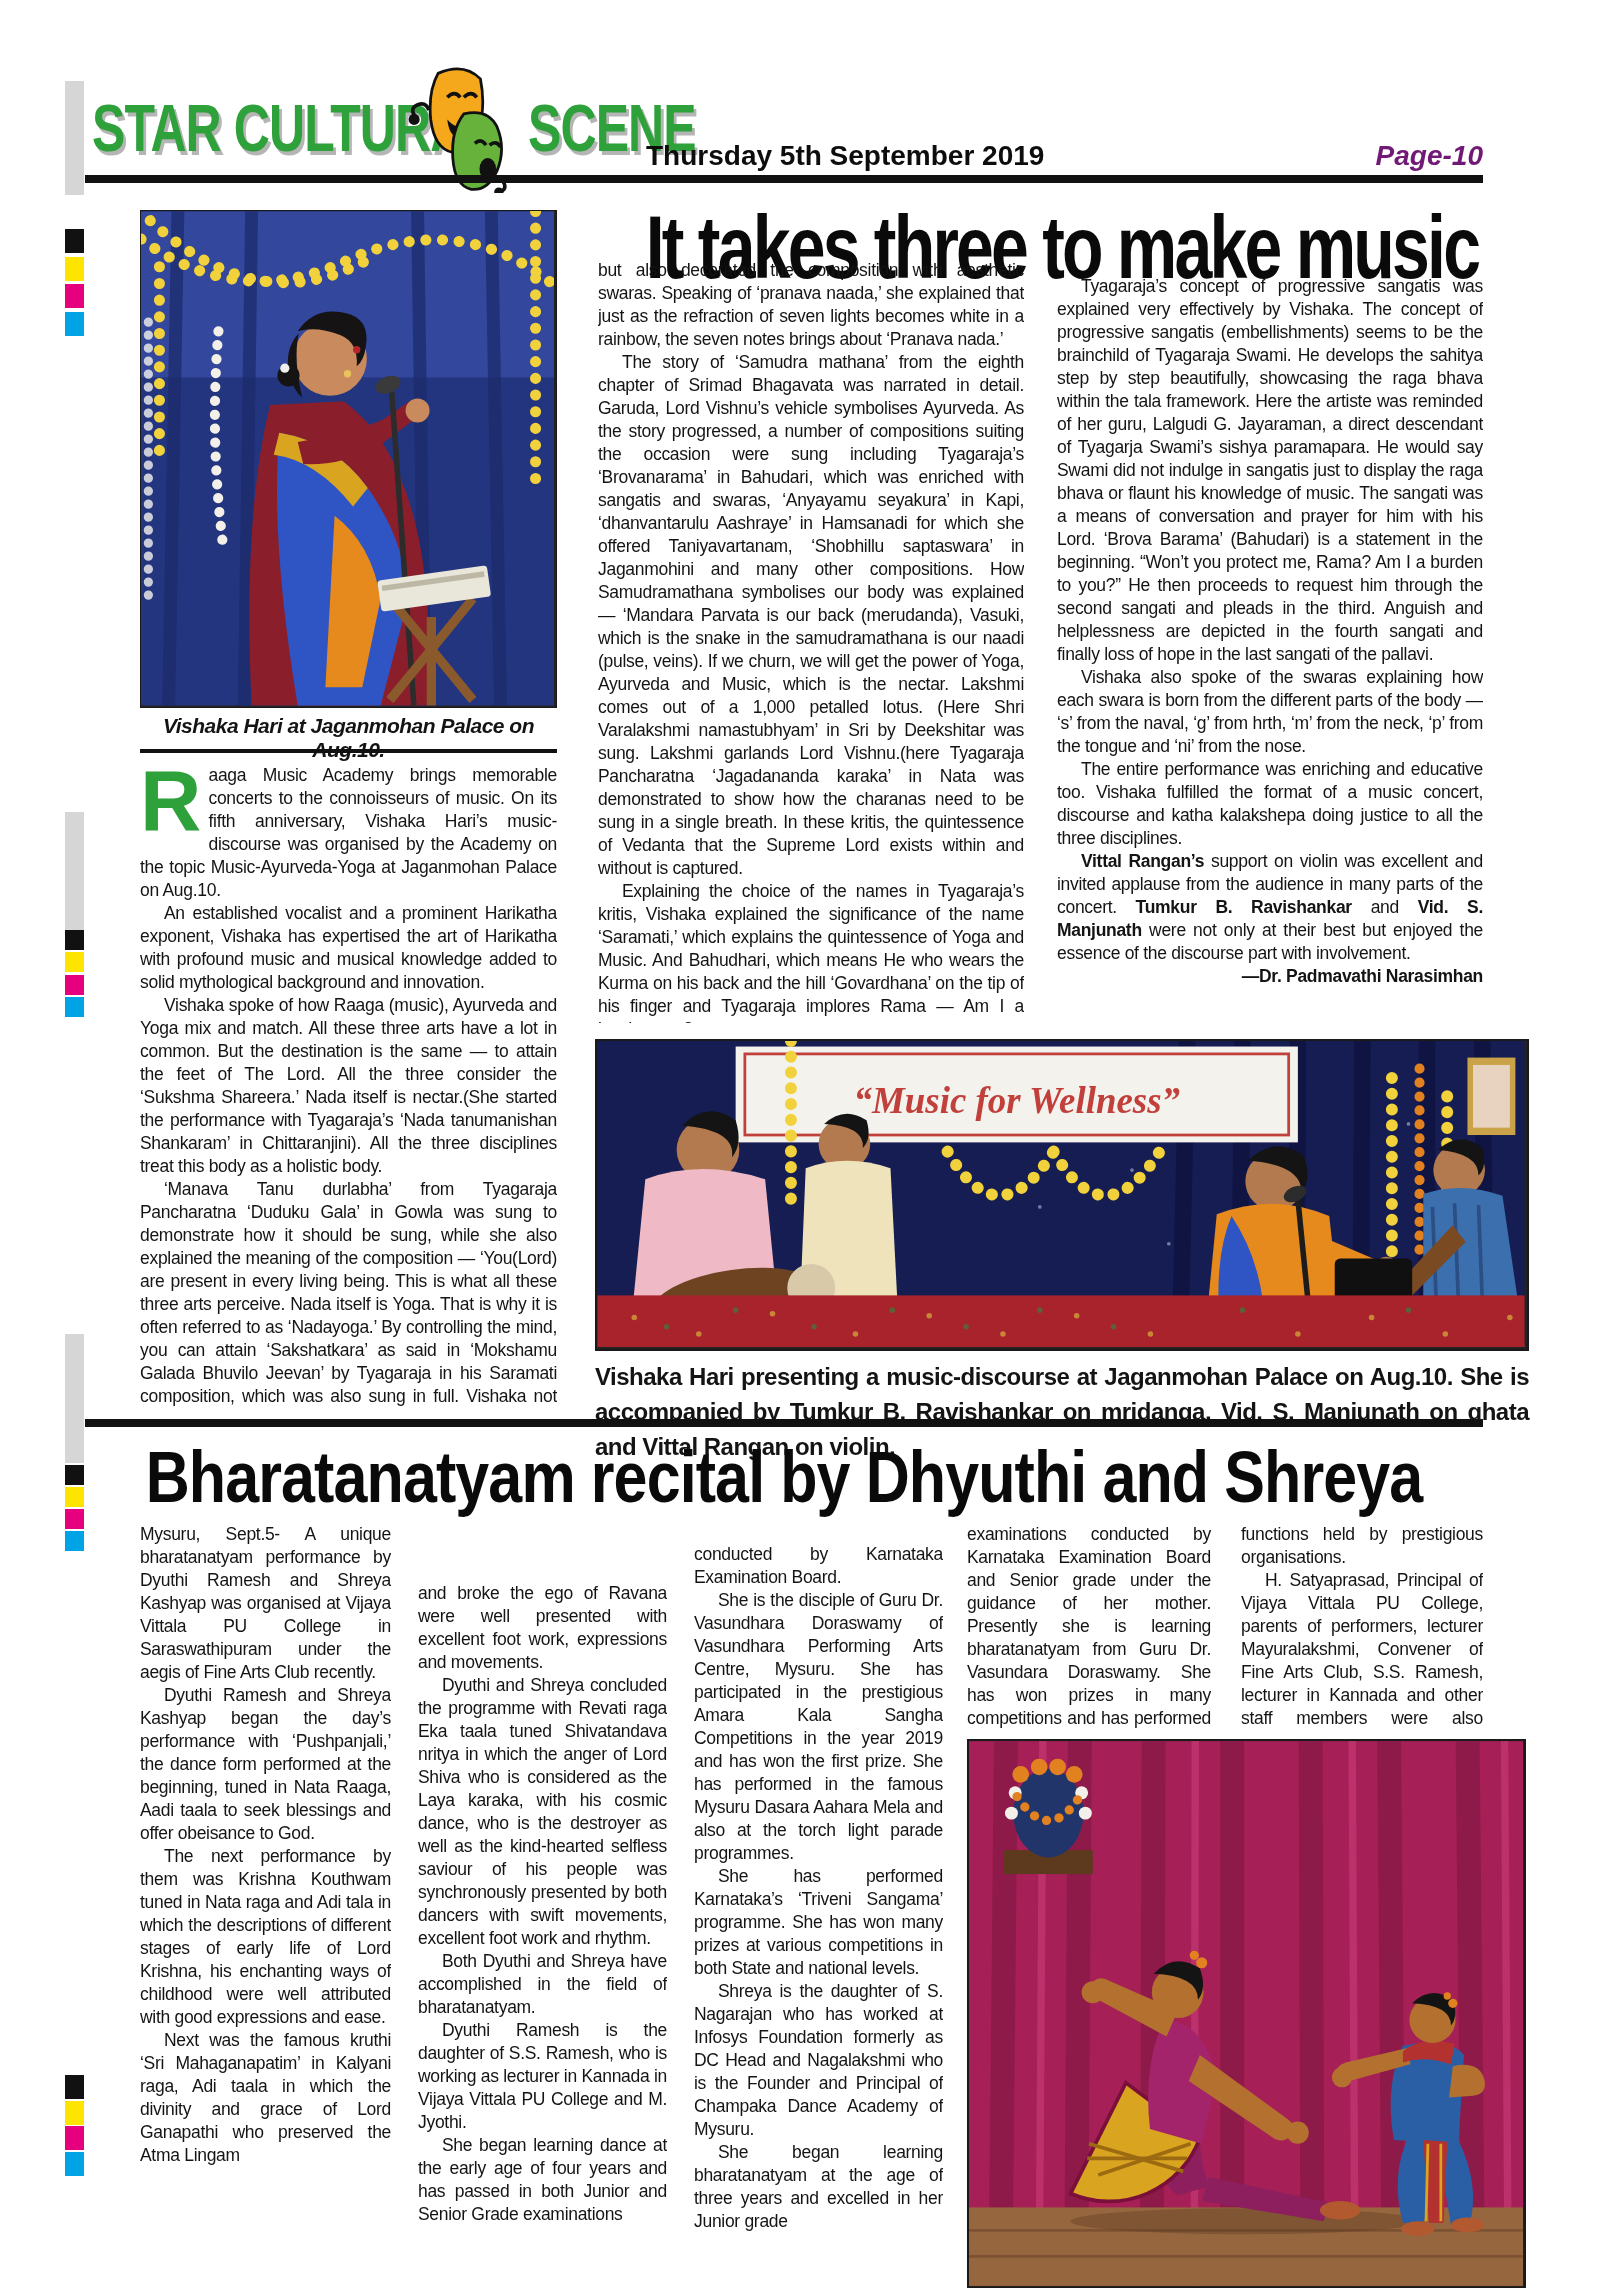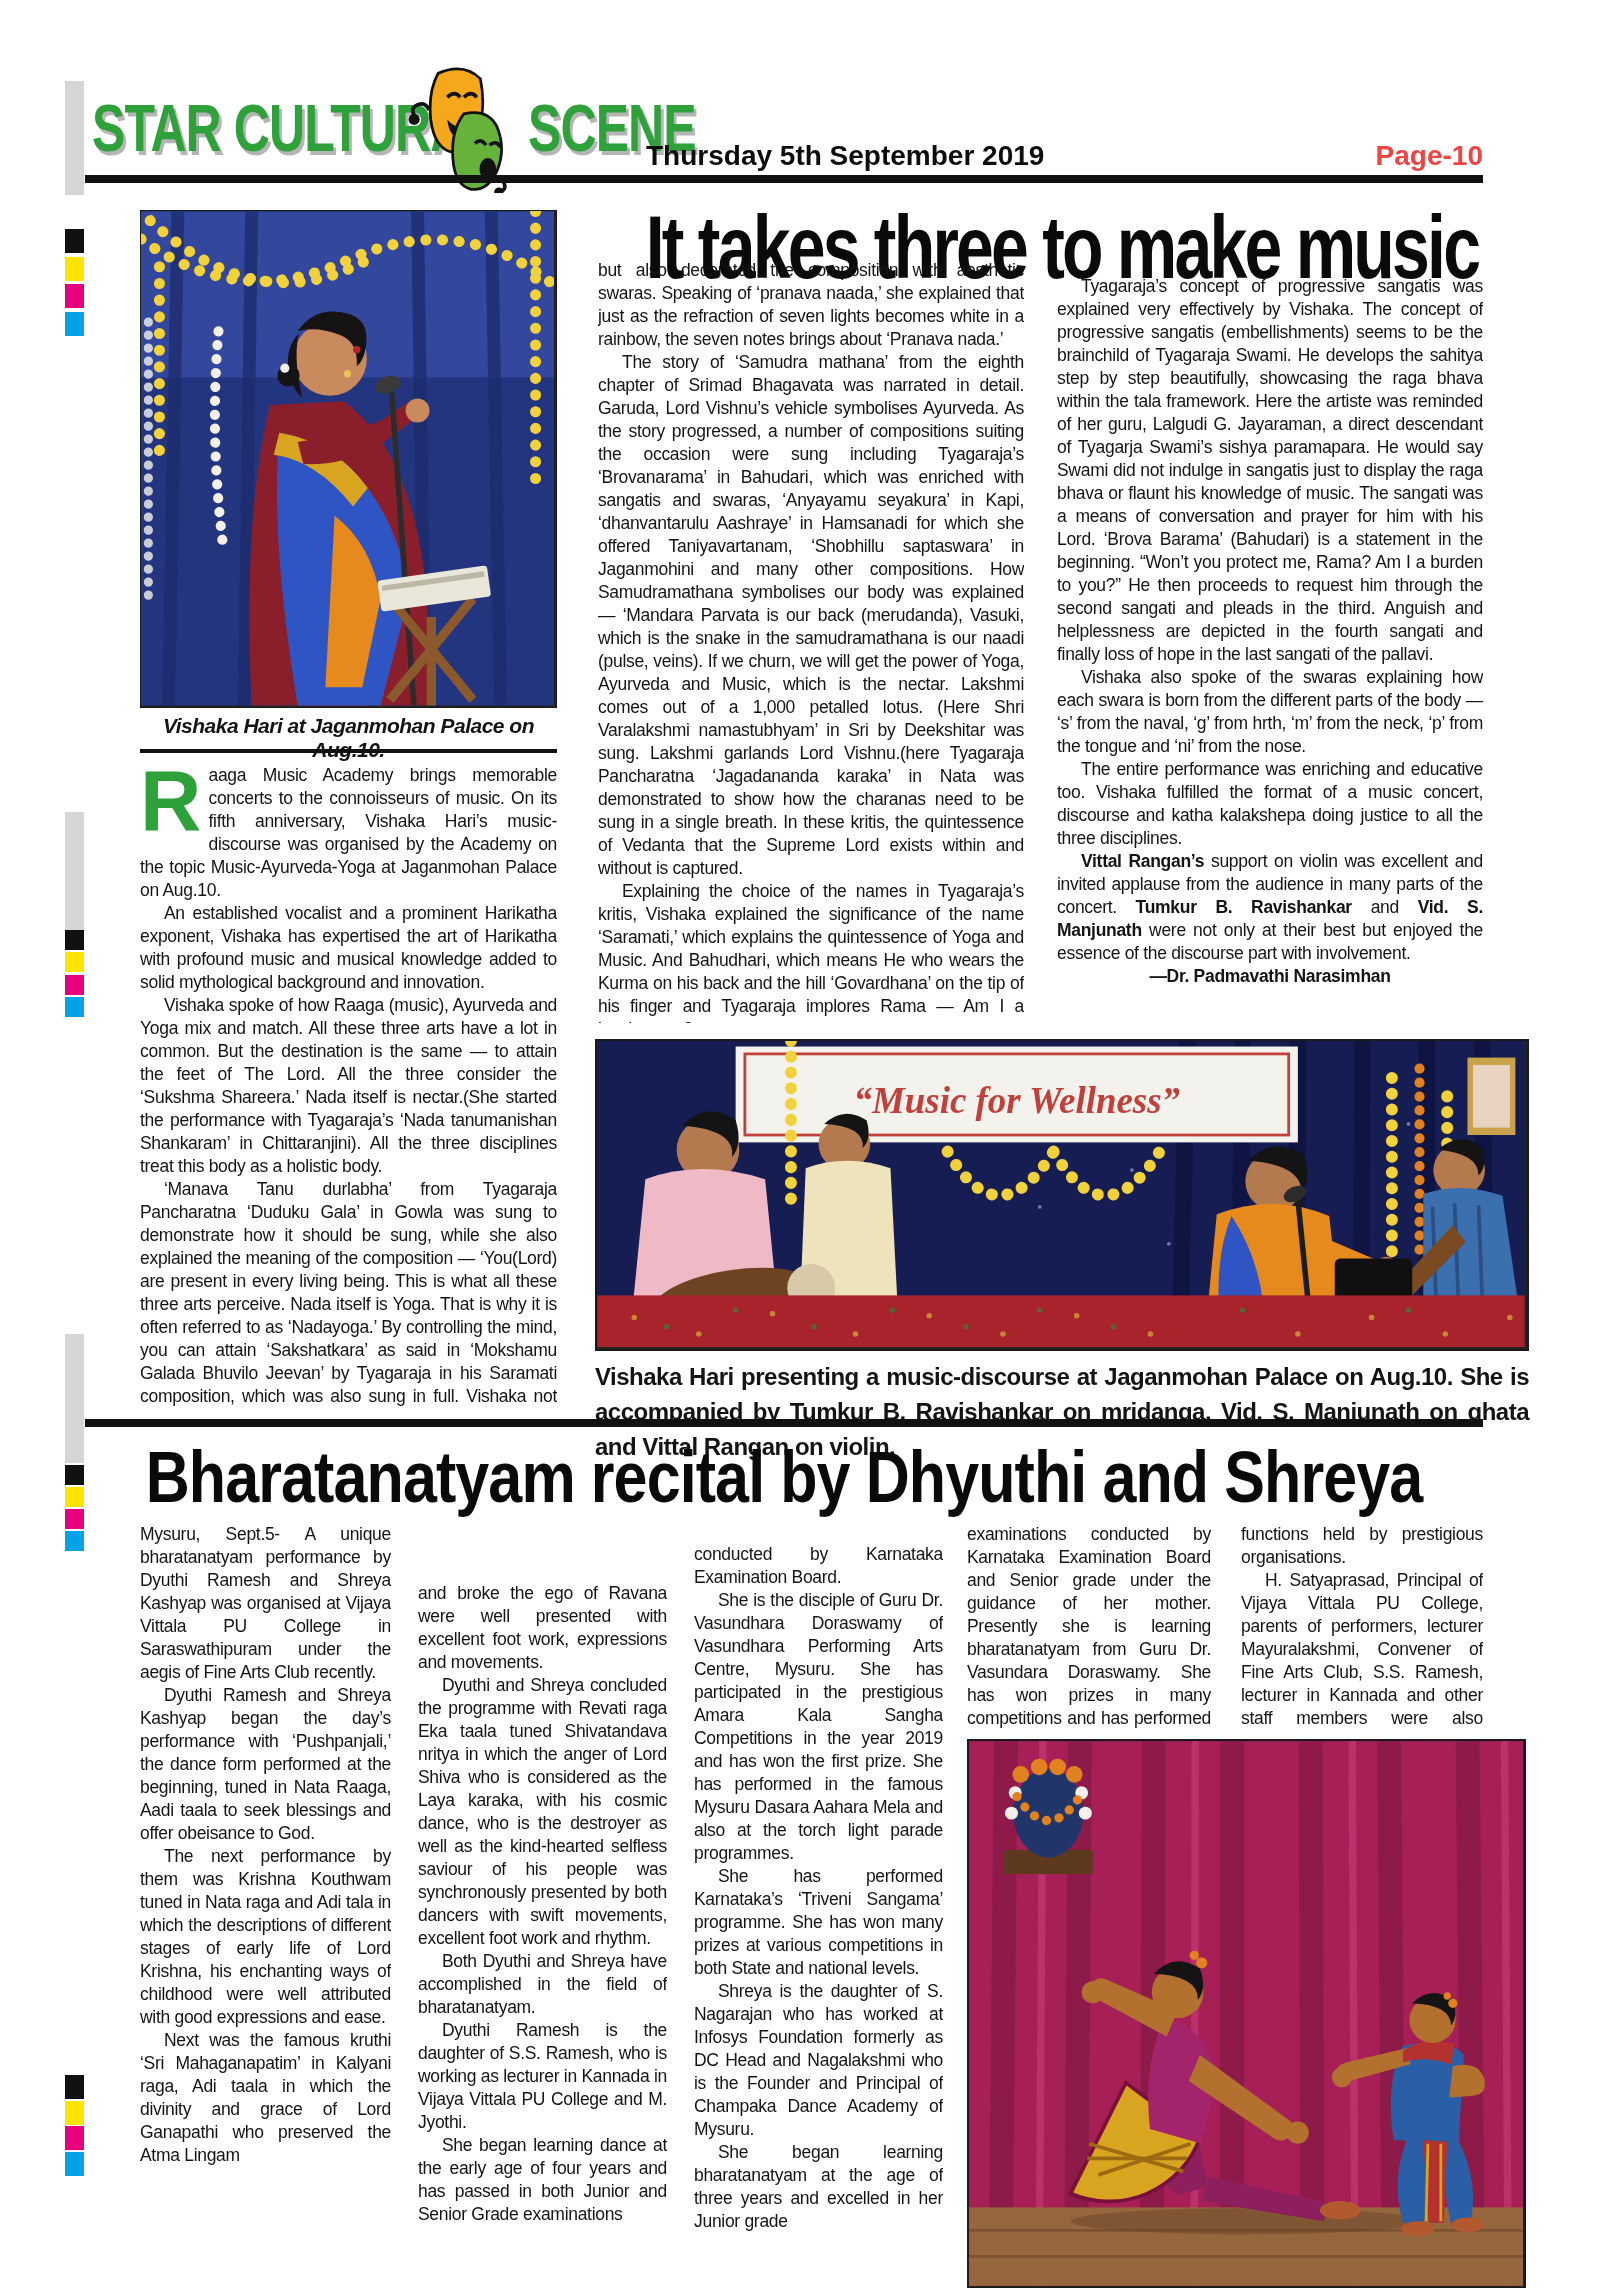--- a/index.html
+++ b/index.html
@@ -5,34 +5,34 @@
   html,body{margin:0;padding:0;background:#888;}
   .page{position:relative;width:1619px;height:2289px;background:#ffffff;
         font-family:"Liberation Sans", sans-serif;color:#141414;overflow:hidden;}
   
   .regbar{position:absolute;left:65px;width:18.5px;background:#d6d6d6;}
   .regsq{position:absolute;left:65px;width:18.5px;height:24px;}
   
   .mast-title{position:absolute;font-weight:bold;color:#2ea13b;font-size:50px;letter-spacing:-0.9px;white-space:nowrap;}
   .mast-title>span{display:inline-block;transform:scaleY(1.35);transform-origin:bottom;text-shadow:2.8px 2.8px 0 rgba(90,90,90,.45);}
   .mast-date{position:absolute;font-weight:bold;font-size:28px;color:#0d0d0d;}
-  .mast-page{position:absolute;font-weight:bold;font-size:28px;color:#ef4444;}
+  .mast-page{position:absolute;font-weight:bold;font-size:28px;color:#701a75;font-style:italic;}
   .rule{position:absolute;background:#111;}
   
   .hl1{position:absolute;left:595px;top:196px;width:934px;text-align:center;font-weight:bold;color:#0a0a0a;font-size:68px;white-space:nowrap;}
   .hl1>span{display:inline-block;transform:scaleY(1.30);transform-origin:top;letter-spacing:-2.8px;}
   .hl2{position:absolute;left:85px;top:1436px;width:1398px;text-align:center;font-weight:bold;color:#0a0a0a;font-size:61px;white-space:nowrap;}
   .hl2>span{display:inline-block;transform:scaleY(1.18);transform-origin:top;letter-spacing:-0.9px;}
   
   .col{position:absolute;overflow:hidden;text-align:justify;font-size:17.5px;line-height:23px;letter-spacing:-0.3px;}
   .col p{margin:0;text-indent:24px;}
   .col p.ni{text-indent:0;}
   .dropcap{float:left;color:#2ea13b;font-weight:bold;font-size:85px;line-height:66px;padding:3.7px 7.4px 0 0;}
   .b{font-weight:bold;}
-  .byline{text-align:center;font-weight:bold;margin-top:1.8px;}
+  .byline{text-align:right;font-weight:bold;margin-top:1.8px;}
   
   .cap1{position:absolute;left:140px;top:714px;width:417px;text-align:center;font-weight:bold;font-style:italic;font-size:21px;letter-spacing:-0.5px;}
   .cap2{position:absolute;left:595px;top:1359px;width:934px;font-weight:bold;font-size:24px;line-height:35px;letter-spacing:-0.5px;text-align:justify;}
   .photo{position:absolute;border:2.8px solid #1a1a1a;box-sizing:border-box;background:#222;}
   .photo svg{display:block;}
 </style>
 </head>
 <body>
 
 <div class="page">

